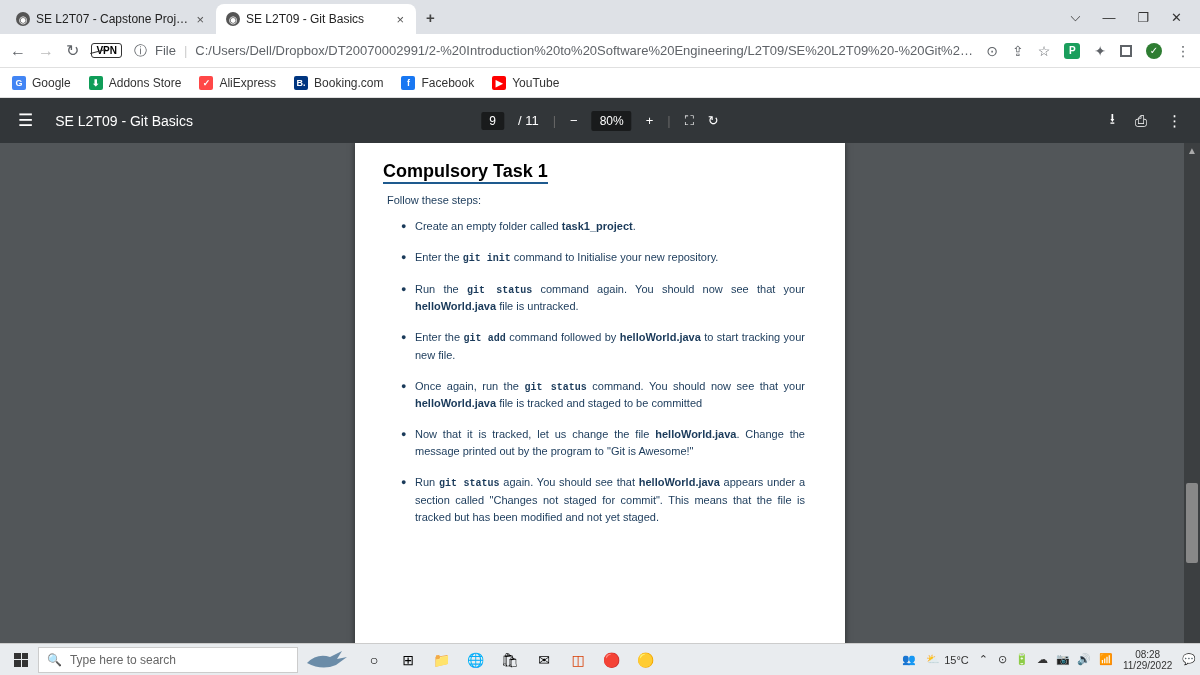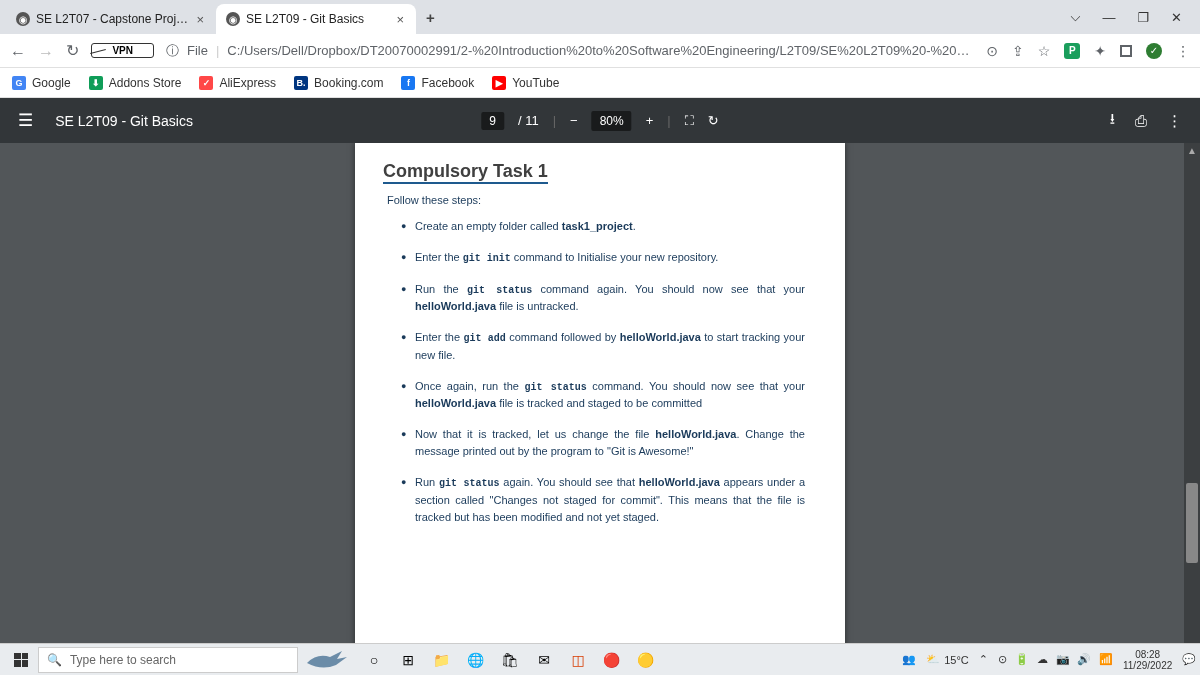--- a/index.html
+++ b/index.html
@@ -13,21 +13,21 @@
 .tab .title { flex:1; white-space:nowrap; overflow:hidden; text-overflow:ellipsis; }
 .tab .close { font-size:13px; color:#555; padding:0 2px; }
 .plus-tab { padding:0 10px; color:#444; font-size:15px; font-weight:bold; }
 .win-controls { margin-left:auto; display:flex; align-items:center; gap:22px; padding-right:18px; color:#333; font-size:13px; }
 .win-controls span { font-family:sans-serif; }
 
 
 .addr-bar { display:flex; align-items:center; height:34px; background:#fff; border-bottom:1px solid #e0e0e0; padding:0 10px; gap:12px; }
 .nav-btn { color:#5f6368; font-size:16px; }
 .nav-btn.disabled { color:#bbb; }
-.vpn-badge { font-size:10px; font-weight:bold; border:1px solid #333; padding:1px 20px; border-radius:3px; position:relative; }
+.vpn-badge { font-size:10px; font-weight:bold; border:1px solid #333; padding:1px 4px; border-radius:3px; position:relative; }
 .vpn-badge::after { content:""; position:absolute; width:16px; height:1px; background:#333; top:50%; left:-2px; transform:rotate(-15deg); }
 .url-area { flex:1; display:flex; align-items:center; gap:8px; font-size:13px; color:#5f6368; overflow:hidden; }
 .url-text { white-space:nowrap; overflow:hidden; text-overflow:ellipsis; }
 .addr-icons { display:flex; align-items:center; gap:14px; color:#5f6368; font-size:14px; }
 .ext-p { width:16px; height:16px; background:#1a9e5c; border-radius:3px; color:#fff; font-size:10px; display:flex; align-items:center; justify-content:center; font-weight:bold; }
 .ext-check { width:16px; height:16px; background:#2e7d32; border-radius:50%; color:#fff; font-size:10px; display:flex; align-items:center; justify-content:center; }
 
 
 .bookmarks { display:flex; align-items:center; height:30px; background:#fff; border-bottom:1px solid #e0e0e0; padding:0 12px; gap:18px; font-size:12px; }
 .bm { display:flex; align-items:center; gap:6px; color:#333; }
@@ -39,21 +39,21 @@
 .pdf-title { font-size:14px; font-weight:500; }
 .pdf-center { margin-left:auto; margin-right:auto; display:flex; align-items:center; gap:14px; font-size:13px; position:absolute; left:50%; transform:translateX(-50%); }
 .page-box { background:#191b1c; padding:2px 8px; border-radius:2px; font-size:12px; }
 .zoom-box { background:#191b1c; padding:3px 8px; border-radius:2px; font-size:12px; }
 .pdf-right { margin-left:auto; display:flex; align-items:center; gap:20px; font-size:15px; }
 .pdf-sep { color:#666; }
 
 
 .pdf-viewport { background:#525659; height:532px; display:flex; justify-content:center; overflow:hidden; position:relative; }
 .page { background:#fff; width:490px; margin-top:0; padding:18px 40px 20px 28px; font-size:11px; color:#1a3a5a; box-shadow:0 0 6px rgba(0,0,0,.5); }
-.page h2 { color:#404040; font-size:18px; font-weight:bold; border-bottom:2px solid #1e5a8e; display:inline-block; margin-bottom:10px; }
+.page h2 { color:#000000; font-size:18px; font-weight:bold; border-bottom:2px solid #1e5a8e; display:inline-block; margin-bottom:10px; }
 .intro { margin-bottom:12px; margin-left:4px; }
 .page ul { list-style:none; padding-left:18px; }
 .page li { margin-bottom:14px; line-height:1.55; text-align:justify; position:relative; padding-left:14px; }
 .page li::before { content:"●"; position:absolute; left:0; font-size:9px; top:2px; }
 .page strong { font-weight:bold; }
 code { font-family:'Courier New',monospace; font-weight:bold; font-size:10px; }
 .scrollbar { position:absolute; right:0; top:0; width:16px; height:100%; background:#3c3f41; }
 .scroll-thumb { position:absolute; right:2px; width:12px; height:80px; background:#888; border-radius:2px; top:340px; }
 .scroll-arrow { position:absolute; right:2px; width:12px; color:#aaa; font-size:10px; text-align:center; }
 

